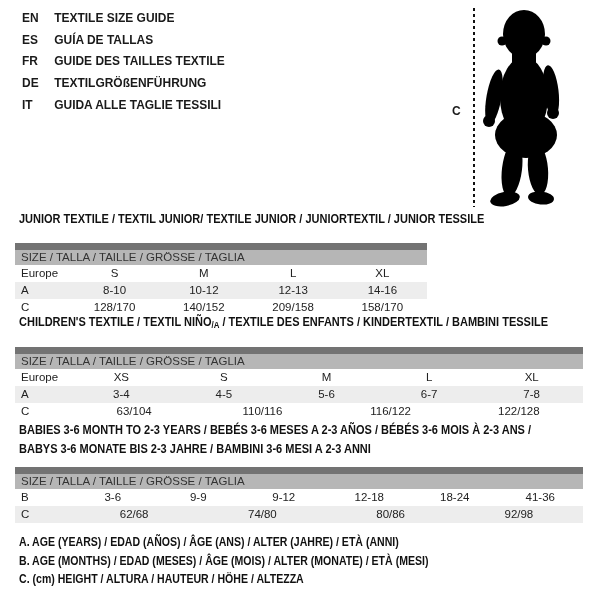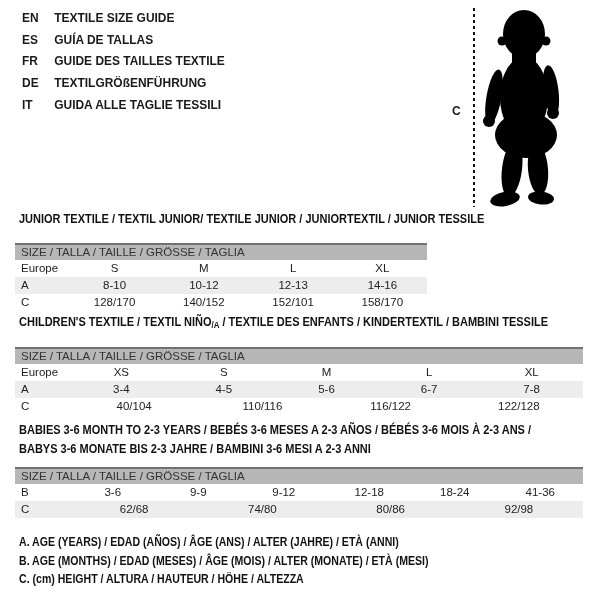--- a/index.html
+++ b/index.html
@@ -24,21 +24,21 @@
   .t1{top:212px;}
   .t2{top:315px;}
   .t3{top:421px;line-height:18.5px;}
   .sub{font-size:9px;vertical-align:-2px;}
 
   
   .tbl{position:absolute;left:15px;font-size:11.5px;color:#222;}
   .tbl1{top:243px;width:412px;}
   .tbl2{top:347px;width:568px;}
   .tbl3{top:467px;width:568px;}
-  .tbl-head{height:15px;line-height:15px;background:#b6b6b6;border-top:2px solid #737373;
+  .tbl-head{height:15px;line-height:15px;background:#b6b6b6;border-top:7px solid #737373;
         padding-left:6px;color:#333;font-size:11.5px;}
   .tbl-row{display:flex;height:17px;line-height:17px;}
   .tbl-row.shade{background:#ededed;}
   .lbl{width:55px;padding-left:6px;box-sizing:border-box;}
   .cell{flex:1;text-align:center;}
 
   
   .notes{position:absolute;left:19px;top:533px;transform:scaleX(.88);transform-origin:0 0;}
   .note{display:block;font-weight:bold;font-size:12px;line-height:18.6px;white-space:nowrap;color:#111;}
 </style>
@@ -105,21 +105,21 @@
       <span class="lbl">A</span>
       <span class="cell">8-10</span>
       <span class="cell">10-12</span>
       <span class="cell">12-13</span>
       <span class="cell">14-16</span>
     </div>
     <div class="tbl-row">
       <span class="lbl">C</span>
       <span class="cell">128/170</span>
       <span class="cell">140/152</span>
-      <span class="cell">152/101</span>
+      <span class="cell">209/158</span>
       <span class="cell">158/170</span>
     </div>
   </div>
 
   <div class="sec-title t2">
     <span>CHILDREN'S TEXTILE / TEXTIL NIÑO</span><span class="sub">/A</span><span> / TEXTILE DES ENFANTS / KINDERTEXTIL / BAMBINI TESSILE</span>
   </div>
   <div class="tbl tbl2">
     <div class="tbl-head">SIZE / TALLA / TAILLE / GRÖSSE / TAGLIA</div>
     <div class="tbl-row">
@@ -133,21 +133,21 @@
     <div class="tbl-row shade">
       <span class="lbl">A</span>
       <span class="cell">3-4</span>
       <span class="cell">4-5</span>
       <span class="cell">5-6</span>
       <span class="cell">6-7</span>
       <span class="cell">7-8</span>
     </div>
     <div class="tbl-row">
       <span class="lbl">C</span>
-      <span class="cell">40/104</span>
+      <span class="cell">63/104</span>
       <span class="cell">110/116</span>
       <span class="cell">116/122</span>
       <span class="cell">122/128</span>
     </div>
   </div>
 
   <div class="sec-title t3">
     <div>BABIES 3-6 MONTH TO 2-3 YEARS / BEBÉS 3-6 MESES A 2-3 AÑOS / BÉBÉS 3-6 MOIS À 2-3 ANS /</div>
     <div>BABYS 3-6 MONATE BIS 2-3 JAHRE / BAMBINI 3-6 MESI A 2-3 ANNI</div>
   </div>

